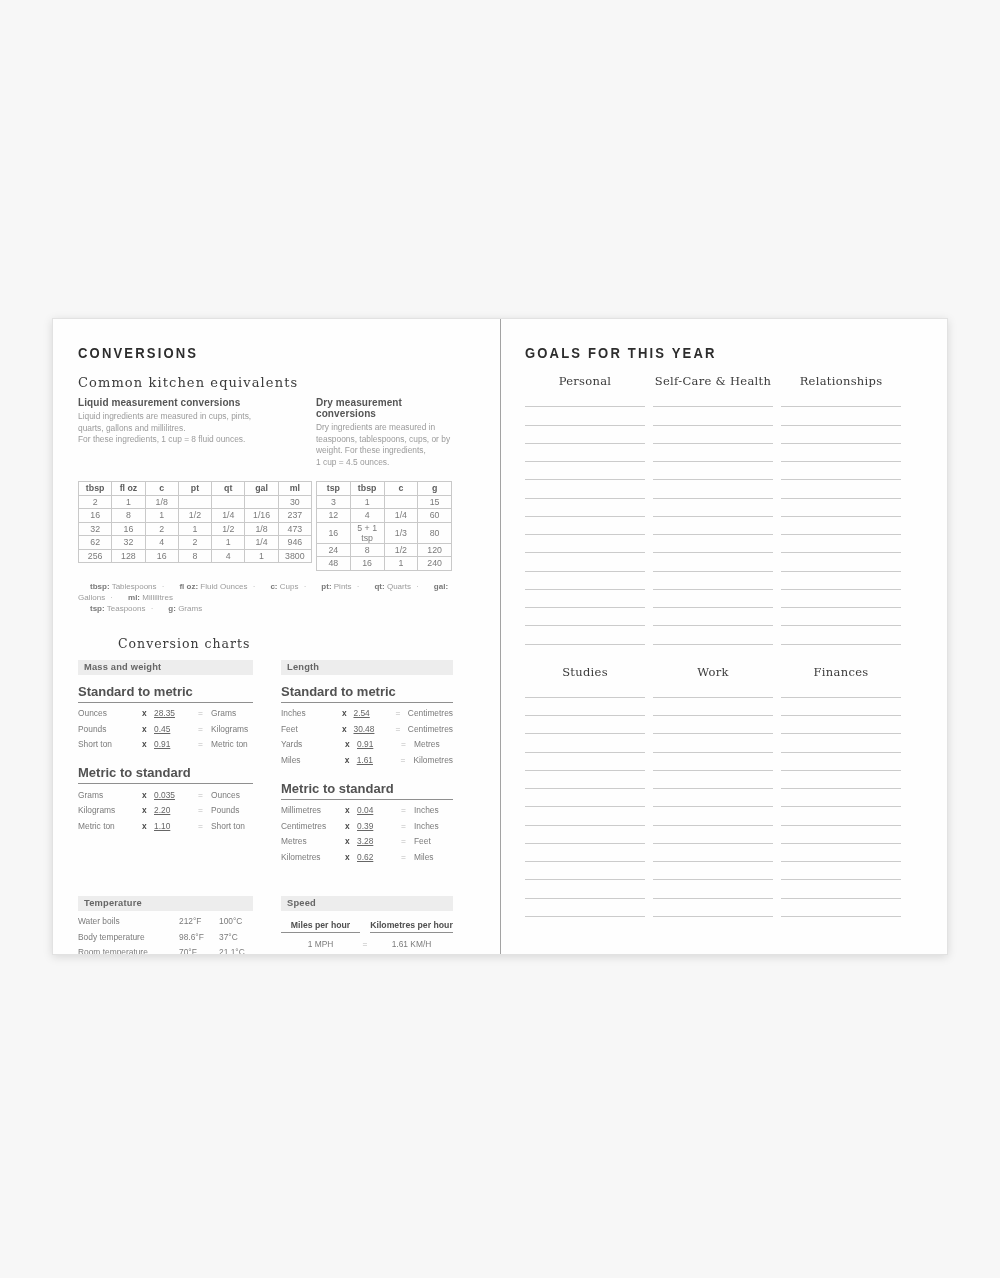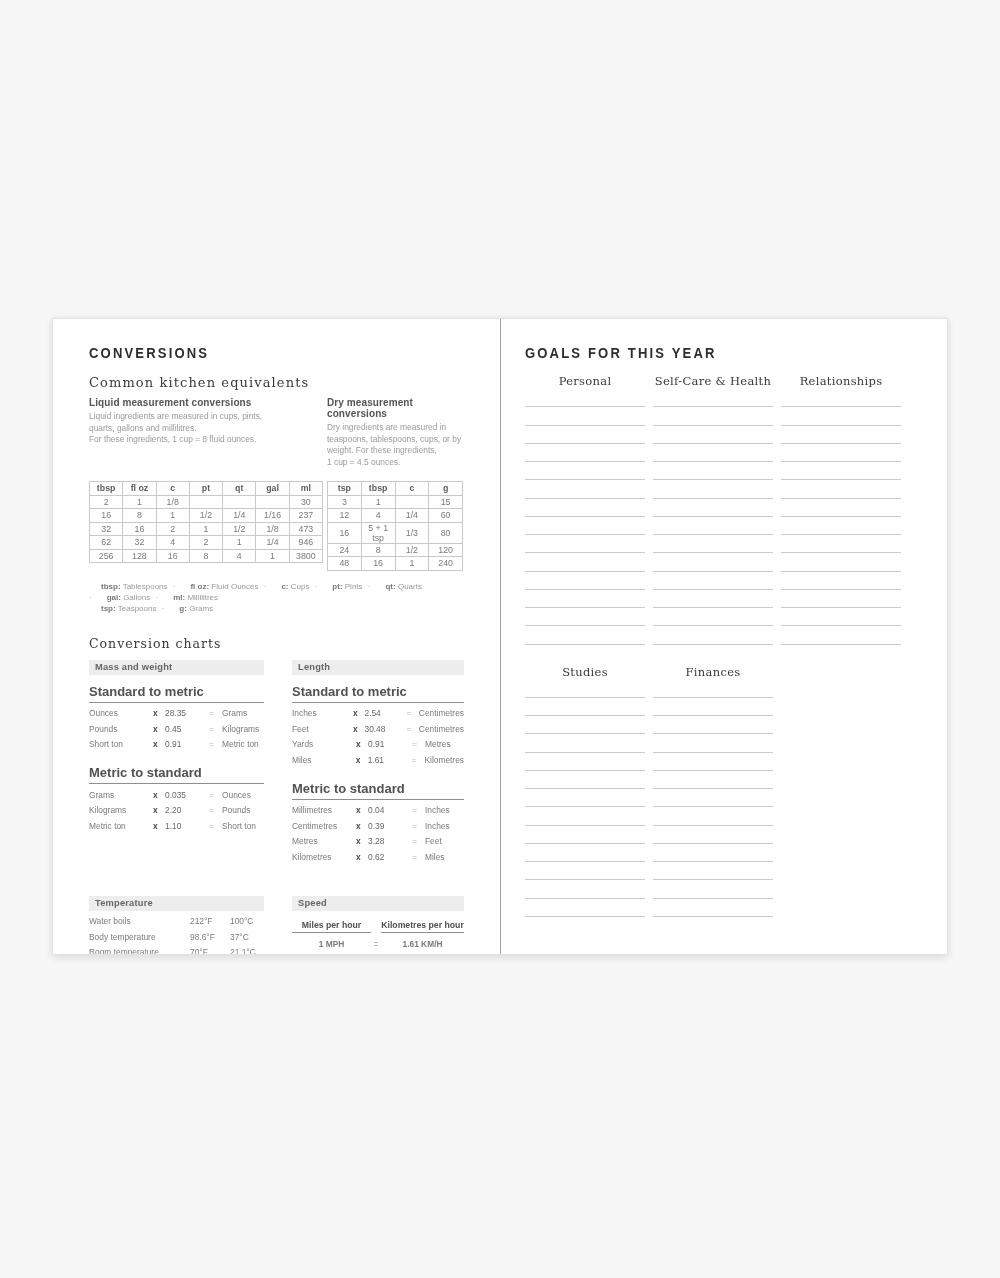--- a/index.html
+++ b/index.html
@@ -10,21 +10,21 @@
     font-family:"Liberation Sans", sans-serif;
     -webkit-font-smoothing:antialiased;
   }
   .spread {
     position:absolute; left:52px; top:318px; width:896px; height:637px;
     display:flex; background:#fefefe;
     border:1px solid #e2e2e2;
     box-shadow:0 2px 9px rgba(0,0,0,.13);
   }
   .page { width:448px; overflow:hidden; }
-  .page-left  { padding:26px 42px 0 36px; }
+  .page-left  { padding:26px 42px 0 25px; }
   .page-right { padding:26px 30px 0 24px; border-left:1px solid #a3a3a3; }
 
   .page-title {
     font-size:14.5px; font-weight:700; letter-spacing:2.4px; color:#2d2d2d;
     transform:scaleX(.9); transform-origin:left center; white-space:nowrap;
   }
   .serif { font-family:"DejaVu Serif", serif; }
 
   .kitchen-head { font-size:13px; color:#3a3a3a; letter-spacing:1.1px; margin-top:14px; font-weight:500; }
 
@@ -39,40 +39,40 @@
   .ktable th, .ktable td {
     border:1px solid #c9c9c9; font-size:8.8px; text-align:center;
     height:13.5px; padding:0 1px; color:#7a7a7a; font-weight:400;
   }
   .ktable th { font-weight:700; color:#5d5d5d; }
 
   .legend { font-size:8px; color:#9b9b9b; margin-top:10px; line-height:11px; }
   .lkey { font-weight:700; color:#7a7a7a;margin-left:12px; }
   .lpair:not(:last-child)::after { content:" \00B7 "; color:#bdbdbd; margin:0 3px; }
 
-  .charts-head { font-size:12.5px; color:#3a3a3a; letter-spacing:1px; margin-top:22px; font-weight:500; }
+  .charts-head { font-size:12.5px; color:#3a3a3a; letter-spacing:1px; margin-top:22px; font-weight:500;margin-left:40px; }
 
   .sections { display:grid; grid-template-columns:175px 172px; column-gap:28px; margin-top:9px; }
 
   .gbar { background:#ededed; font-size:9.3px; font-weight:700; color:#666; padding:2.5px 6px; letter-spacing:.2px; }
   .sub  { font-size:13px; font-weight:700; color:#525252; border-bottom:1px solid #8f8f8f; padding-bottom:3px; margin-top:9px; }
   .crow { display:flex; font-size:8.4px; color:#7b7b7b; margin-top:5.5px; align-items:baseline; }
   .clabel { width:64px; } .cx { width:12px; font-weight:700; color:#4a4a4a; }
-  .cfactor { width:44px; color:#666; } .ceq { width:13px; color:#b8b8b8; } .cresult { flex:1; }
+  .cfactor { width:44px; color:#666;text-decoration:underline; } .ceq { width:13px; color:#b8b8b8; } .cresult { flex:1; }
   .group-gap { margin-top:16px; }
 
   .row2 { margin-top:34px; }
   .trow { display:flex; font-size:8.4px; color:#7b7b7b; margin-top:5.5px; }
   .tlabel { flex:1; } .tf { width:40px; } .tc { width:34px; }
 
   .shead-row { display:flex; margin-top:9px; }
   .sh { width:79px; font-size:8.7px; font-weight:700; color:#4f4f4f; border-bottom:1px solid #8f8f8f; padding-bottom:2.5px; text-align:center; white-space:nowrap; }
   .shsp { width:10px; }
   .sh.wide { flex:1; }
-  .srow { display:flex; font-size:8.4px; margin-top:5.5px;font-weight:bold; }
+  .srow { display:flex; font-size:8.4px; margin-top:5.5px; }
   .scell { width:79px; text-align:center; color:#7b7b7b; }
   .seq { width:10px; text-align:center; color:#b8b8b8; }
   .scell.wide { flex:1; }
 
   
   .goal-cols { display:flex; gap:8px; }
   .goal-cols.first { margin-top:13px; }
   .goal-cols.second { margin-top:20px; }
   .gcol { width:120px; }
   .ghead { font-size:11.5px; color:#3a3a3a; text-align:center; letter-spacing:.3px; }
@@ -454,20 +454,38 @@
             <div class="rule"></div>
             <div class="rule"></div>
             <div class="rule"></div>
             <div class="rule"></div>
             <div class="rule"></div>
             <div class="rule"></div>
             <div class="rule"></div>
           </div>
       </div>
       <div class="gcol">
+        <div class="ghead serif">Work</div>
+        <div class="rules">
+            <div class="rule"></div>
+            <div class="rule"></div>
+            <div class="rule"></div>
+            <div class="rule"></div>
+            <div class="rule"></div>
+            <div class="rule"></div>
+            <div class="rule"></div>
+            <div class="rule"></div>
+            <div class="rule"></div>
+            <div class="rule"></div>
+            <div class="rule"></div>
+            <div class="rule"></div>
+            <div class="rule"></div>
+          </div>
+      </div>
+      <div class="gcol">
         <div class="ghead serif">Finances</div>
         <div class="rules">
             <div class="rule"></div>
             <div class="rule"></div>
             <div class="rule"></div>
             <div class="rule"></div>
             <div class="rule"></div>
             <div class="rule"></div>
             <div class="rule"></div>
             <div class="rule"></div>

